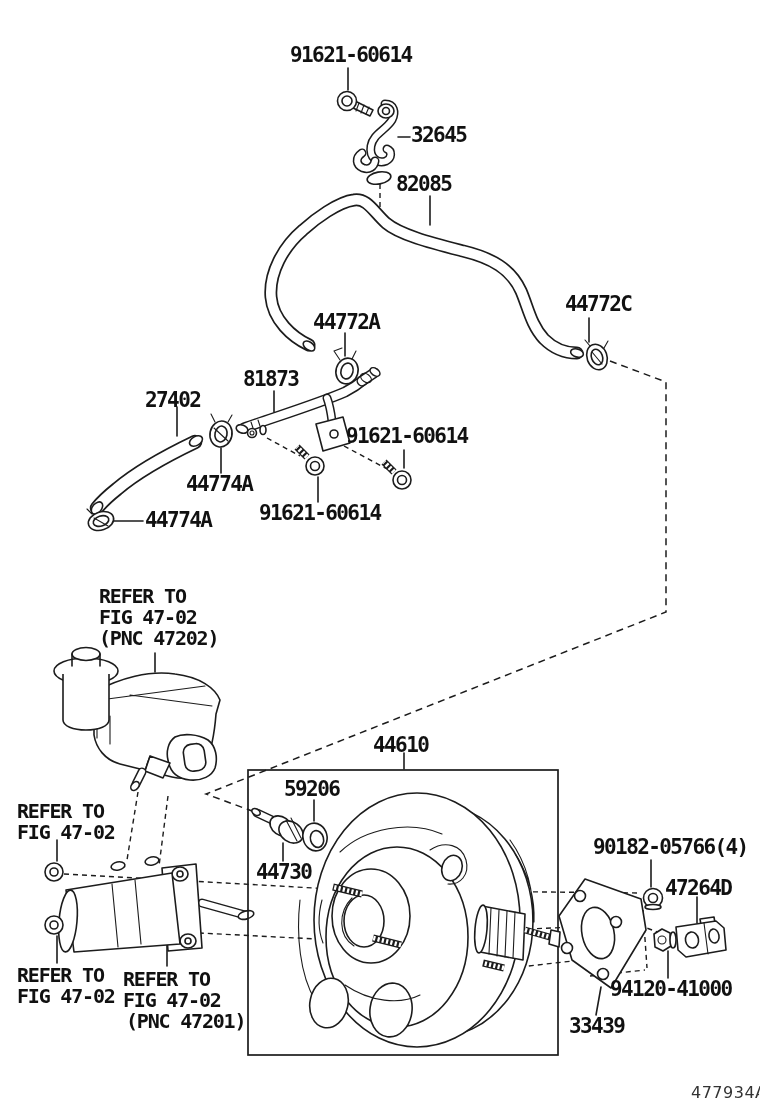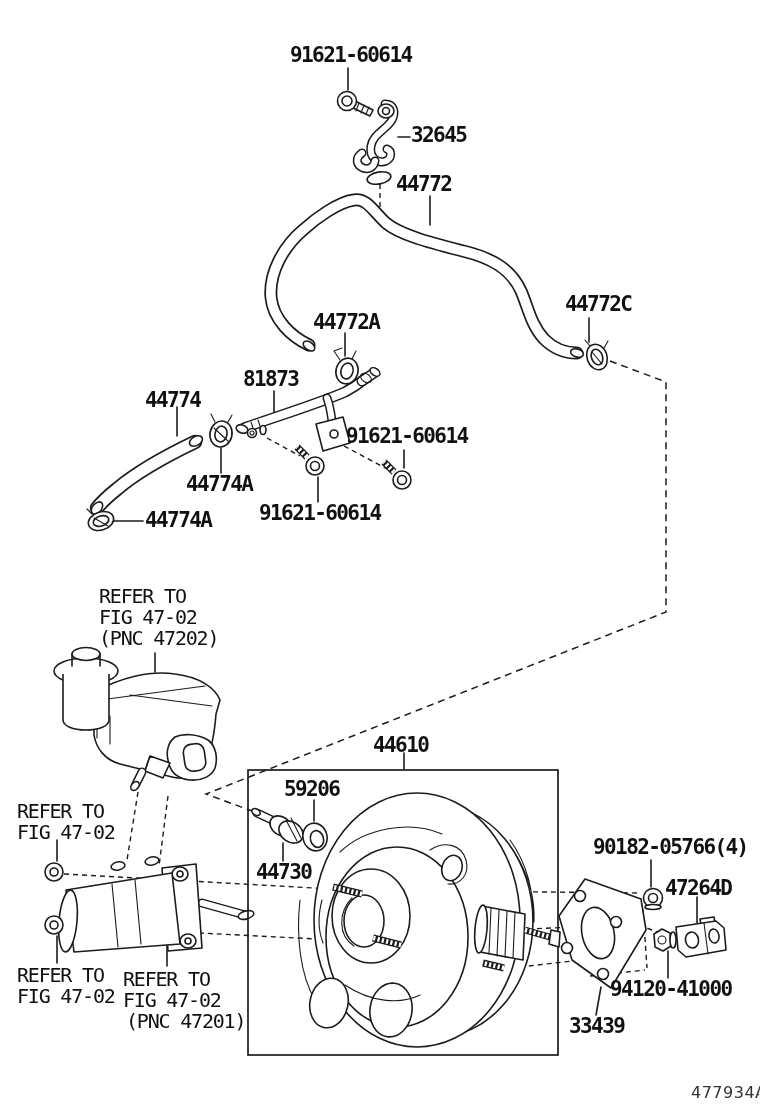--- a/index.html
+++ b/index.html
@@ -1,21 +1,21 @@
 <!DOCTYPE html>
 <html><head>
 <meta charset="utf-8">
 <style>
   html,body{margin:0;padding:0;background:#fff;}
   .canvas{position:relative;width:760px;height:1112px;background:#ffffff;overflow:hidden;
           font-family:"DejaVu Sans Mono","Liberation Mono",monospace;border-radius:24px;}
   .canvas svg{position:absolute;left:0;top:0;}
   .plabel{position:absolute;font-weight:bold;font-size:21px;letter-spacing:-1.6px;
           line-height:1;color:#111;white-space:nowrap;}
-  .ref{position:absolute;font-weight:normal;font-size:20px;letter-spacing:-1.2px;
+  .ref{position:absolute;font-weight:bold;font-size:20px;letter-spacing:-1.2px;
        line-height:21px;color:#111;white-space:nowrap;}
   .wm{position:absolute;font-family:"DejaVu Sans","Liberation Sans",sans-serif;
       font-size:16px;color:#333;letter-spacing:0.5px;}
   
   .ln{stroke:#1c1c1c;stroke-width:1.6;fill:none;stroke-linecap:round;stroke-linejoin:round;}
   .thin{stroke:#1c1c1c;stroke-width:1.1;fill:none;stroke-linecap:round;}
   .fw{fill:#fff;stroke:#1c1c1c;stroke-width:1.6;stroke-linejoin:round;}
   .dsh{stroke:#1c1c1c;stroke-width:1.5;fill:none;stroke-dasharray:7 5;}
   .dsh2{stroke:#1c1c1c;stroke-width:1.4;fill:none;stroke-dasharray:5 4;}
   .to14{stroke:#1c1c1c;stroke-width:14.5;fill:none;stroke-linecap:round;}
@@ -273,25 +273,25 @@
     <path class="fw" d="M700 919 L714 917 L715 923 L701 925 Z"></path>
     <path class="fw" d="M676 927 L716 921 L724 928 L726 950 L686 957 L678 950 Z"></path>
     <ellipse class="fw" cx="692" cy="940" rx="6.5" ry="8" transform="rotate(-10 692 940)"></ellipse>
     <ellipse class="fw" cx="714" cy="936" rx="5" ry="7" transform="rotate(-10 714 936)"></ellipse>
     <path class="thin" d="M704 923 L708 954"></path>
   </g>
 </svg>
 
   <div class="plabel" style="left:290px;top:45px">91621-60614</div>
   <div class="plabel" style="left:411px;top:125px">32645</div>
-  <div class="plabel" style="left:396px;top:174px">44772</div>
+  <div class="plabel" style="left:396px;top:174px">82085</div>
   <div class="plabel" style="left:313px;top:312px">44772A</div>
   <div class="plabel" style="left:565px;top:294px">44772C</div>
   <div class="plabel" style="left:243px;top:369px">81873</div>
-  <div class="plabel" style="left:145px;top:390px">44774</div>
+  <div class="plabel" style="left:145px;top:390px">27402</div>
   <div class="plabel" style="left:346px;top:426px">91621-60614</div>
   <div class="plabel" style="left:186px;top:474px">44774A</div>
   <div class="plabel" style="left:259px;top:503px">91621-60614</div>
   <div class="plabel" style="left:145px;top:510px">44774A</div>
   <div class="plabel" style="left:373px;top:735px">44610</div>
   <div class="plabel" style="left:284px;top:779px">59206</div>
   <div class="plabel" style="left:256px;top:862px">44730</div>
   <div class="plabel" style="left:593px;top:837px">90182-05766(4)</div>
   <div class="plabel" style="left:665px;top:878px">47264D</div>
   <div class="plabel" style="left:610px;top:979px">94120-41000</div>

